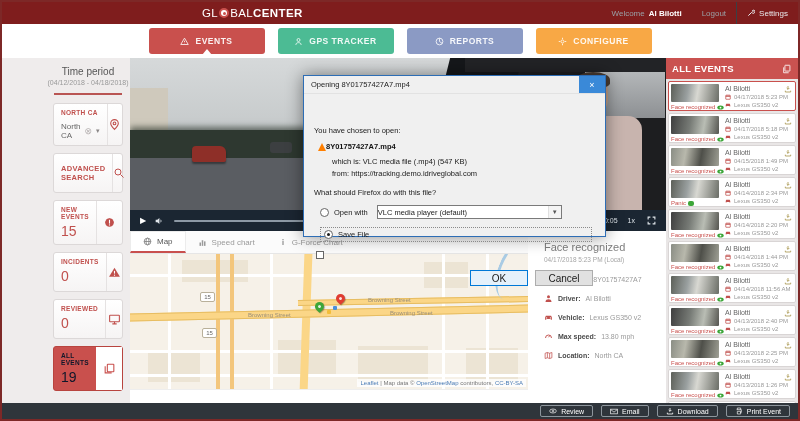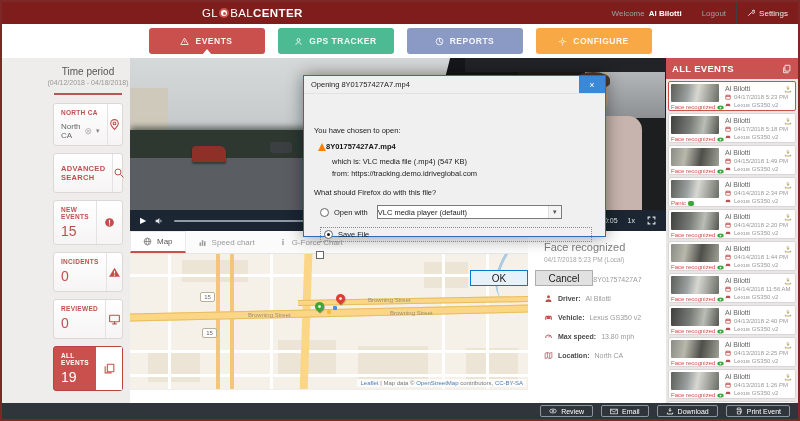--- a/index.html
+++ b/index.html
@@ -31,21 +31,21 @@
   .tp-div { height:2px; background:#b95553; margin:7px 8px 8px; }
   .card { display:flex; background:linear-gradient(#ffffff,#f6f4f4); border:1px solid #dcd8d8; border-radius:3px; margin:0 7px 7px; min-height:40px; }
   .card-main { flex:1; padding:5px 7px; }
   .card-ico { width:32px; border-left:1px solid #e5e2e2; display:flex; align-items:center; justify-content:center; color:#c0504d; }
   .card-label { color:#c0504d; font-size:6.5px; font-weight:bold; letter-spacing:.3px; }
   .card-value { color:#c0504d; font-size:14px; margin-top:3px; }
   .region-row { display:flex; align-items:center; gap:4px; margin-top:6px; color:#666; font-size:8px; }
   .region-x { color:#b5b0b0; font-size:9px; } .region-caret { color:#8a8686; font-size:7px; }
   .adv-label { color:#c0504d; font-size:7.5px; font-weight:bold; letter-spacing:.3px; display:flex; align-items:center; height:100%; }
   .card.active { background:#c9504d; border-color:#b8443f; }
-  .card.active .card-label, .card.active .card-value { color:#ffffff; }
+  .card.active .card-label, .card.active .card-value { color:#0f172a; }
   .card.active .card-ico { border-left-color:rgba(255,255,255,.35); color:#fff; background:#fff0; }
   .card.active .card-ico { background:#fbfbfb00; }
   .card.active .wht { color:#c9504d; background:#fff; }
 
   
   .video { position:absolute; left:128px; top:56px; width:536px; height:173px; background:#0d0f11; overflow:hidden; }
   .scene { position:absolute; inset:0 0 21px 0; overflow:hidden; }
   .sky { position:absolute; left:0; top:0; width:335px; height:100%; background:linear-gradient(#d6d9da 0%,#c3c7c8 55%,#8f9496 62%,#6e7276 66%,#7c8084 100%); }
   .trees { position:absolute; left:0; top:72px; width:335px; height:28px; background:#2e3830; border-radius:0 0 0 0; box-shadow:0 -3px 6px rgba(30,40,30,.6); }
   .bldg { position:absolute; left:0; top:30px; width:38px; height:58px; background:#cfc9bc; }

